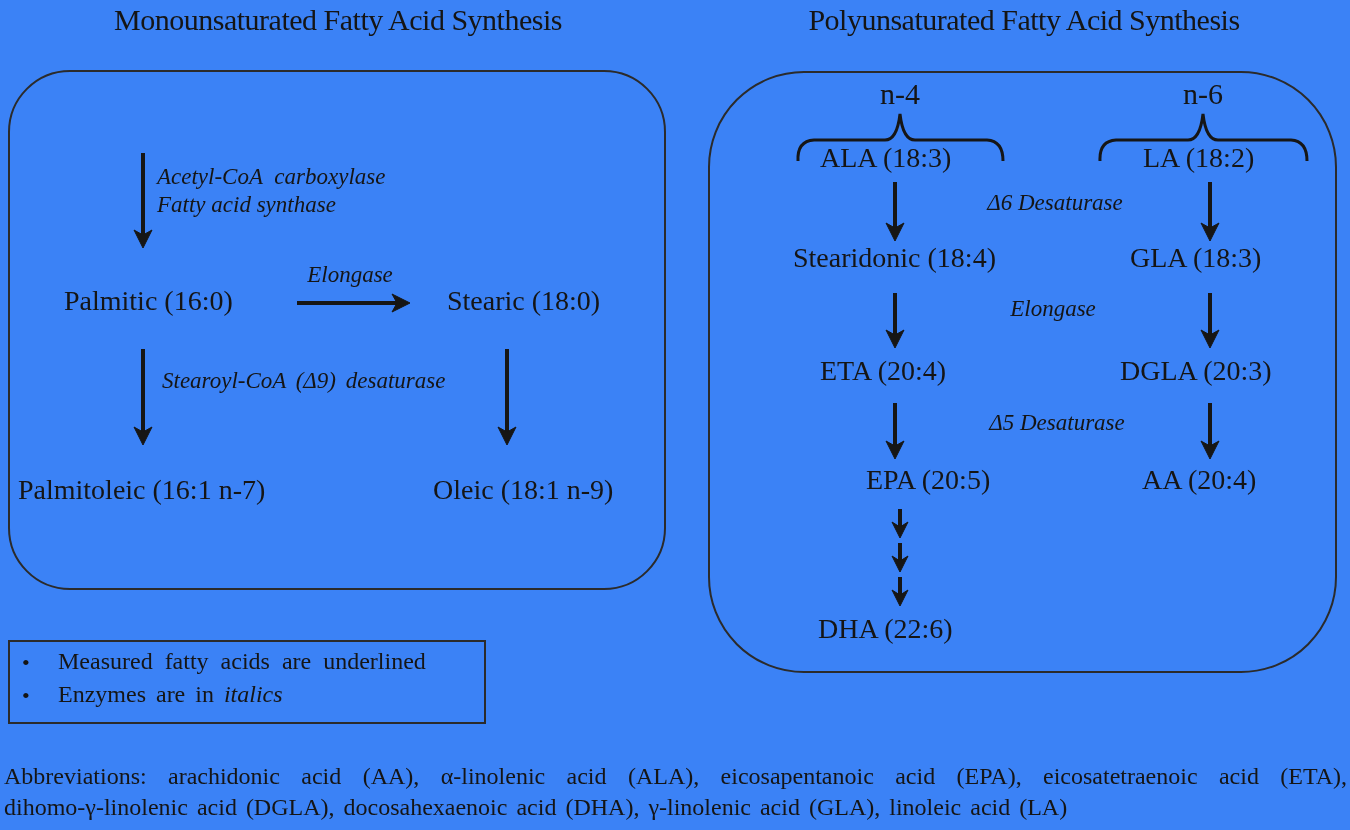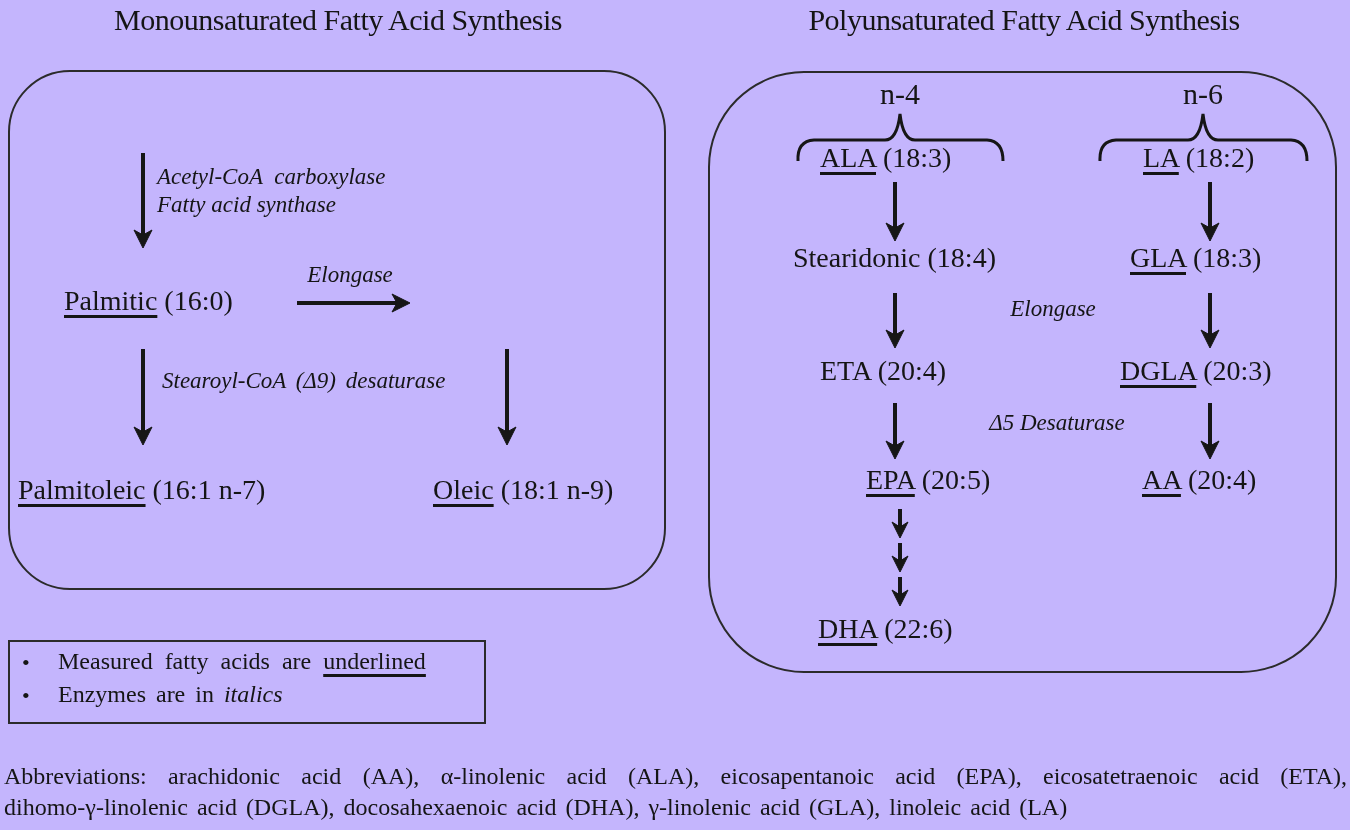--- a/index.html
+++ b/index.html
@@ -1,31 +1,31 @@
 <!DOCTYPE html>
 <html><head>
 <meta charset="utf-8">
 <style>
   html,body{margin:0;padding:0;background:#ffffff;}
   .canvas{
-    position:relative;width:1350px;height:830px;background:#c4b5fd;
+    position:relative;width:1350px;height:830px;background:#3b82f6;
     font-family:"Liberation Serif","DejaVu Serif",serif;color:#151515;overflow:hidden;
   }
   .title{
     position:absolute;top:3px;font-size:30px;letter-spacing:-0.5px;
     text-align:center;white-space:nowrap;
   }
   .pathway-box{
     position:absolute;border:2px solid #2b2b2b;background:transparent;
   }
   .node{
     position:absolute;font-size:28px;white-space:nowrap;line-height:34px;
   }
   .u{
-    text-decoration:underline;text-decoration-thickness:2.5px;text-underline-offset:5px;
+    text-decoration-thickness:2.5px;text-underline-offset:5px;
   }
   .enzyme{
     position:absolute;font-style:italic;font-size:23px;white-space:nowrap;line-height:28px;
   }
   .colhead{
     position:absolute;font-size:30px;text-align:center;line-height:32px;
   }
   .overlay{position:absolute;left:0;top:0;pointer-events:none;}
   .legend-box{
     position:absolute;left:8px;top:640px;width:474px;height:80px;border:2px solid #2b2b2b;
@@ -115,33 +115,35 @@
   </svg>
 
 
   <div class="enzyme ls1" style="left:157px;top:163px;">Acetyl-CoA carboxylase</div>
   <div class="enzyme" style="left:157px;top:191px;">Fatty acid synthase</div>
 
   <div class="node" style="left:64px;top:284px;"><span class="u">Palmitic</span><span> (16:0)</span></div>
 
   <div class="enzyme" style="left:270px;top:261px;width:160px;text-align:center;">Elongase</div>
 
+  <div class="node" style="left:447px;top:284px;"><span class="u">Stearic</span><span> (18:0)</span></div>
 
   <div class="enzyme ls2" style="left:162px;top:367px;">Stearoyl-CoA (Δ9) desaturase</div>
 
   <div class="node" style="left:18px;top:473px;"><span class="u">Palmitoleic</span><span> (16:1 n-7)</span></div>
 
   <div class="node" style="left:433px;top:473px;"><span class="u">Oleic</span><span> (18:1 n-9)</span></div>
 
   <div class="colhead" style="left:850px;top:78px;width:100px;">n-4</div>
   <div class="colhead" style="left:1153px;top:78px;width:100px;">n-6</div>
 
   <div class="node" style="left:820px;top:141px;"><span class="u">ALA</span><span> (18:3)</span></div>
   <div class="node" style="left:1143px;top:141px;"><span class="u">LA</span><span> (18:2)</span></div>
 
+  <div class="enzyme" style="left:955px;top:189px;width:200px;text-align:center;">Δ6 Desaturase</div>
 
   <div class="node" style="left:793px;top:241px;"><span>Stearidonic</span><span> (18:4)</span></div>
   <div class="node" style="left:1130px;top:241px;"><span class="u">GLA</span><span> (18:3)</span></div>
 
   <div class="enzyme" style="left:953px;top:295px;width:200px;text-align:center;">Elongase</div>
 
   <div class="node" style="left:820px;top:354px;"><span>ETA</span><span> (20:4)</span></div>
   <div class="node" style="left:1120px;top:354px;"><span class="u">DGLA</span><span> (20:3)</span></div>
 
   <div class="enzyme" style="left:957px;top:409px;width:200px;text-align:center;">Δ5 Desaturase</div>

